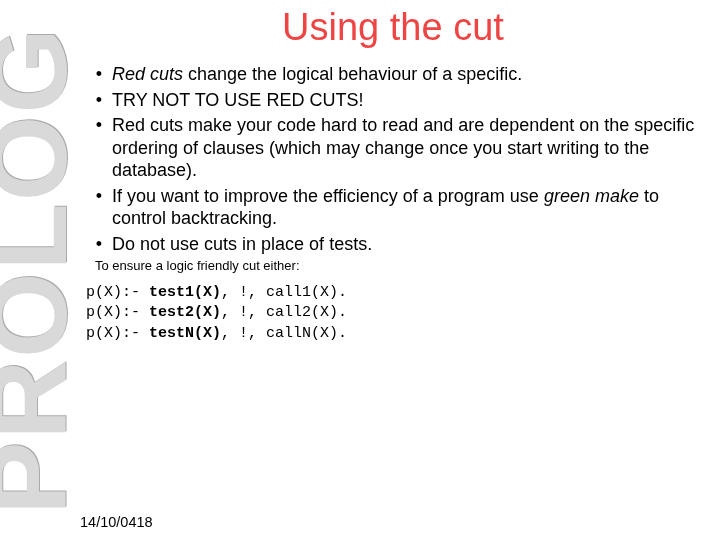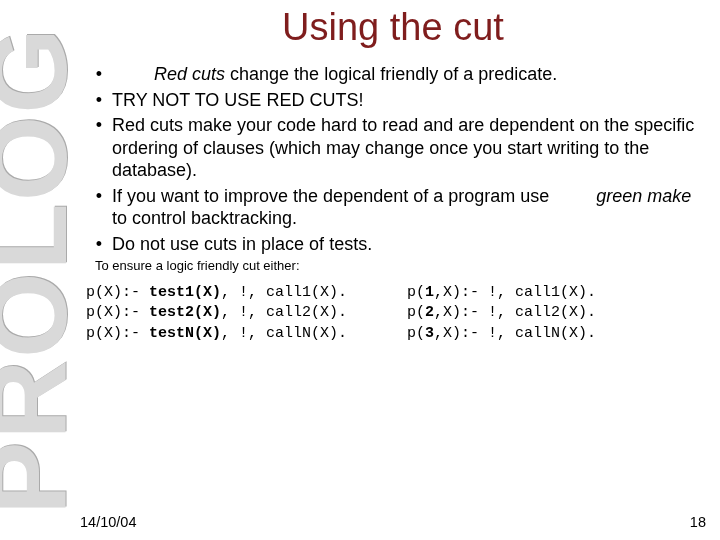--- a/index.html
+++ b/index.html
@@ -37,41 +37,41 @@
     left: 70px;
     top: 0;
     right: 0;
     bottom: 0;
     padding: 6px 14px 0 10px;
   }
   .title {
     text-align: center;
     font-size: 38px;
     font-weight: normal;
-    color: #7f1d1d;
+    color: #ef4444;
     margin-bottom: 14px;
     font-family: Arial, sans-serif;
   }
   .bullets {
     font-size: 18px;
     color: #000;
     line-height: 1.25;
     margin-left: 6px;
   }
   .bullets .row {
     display: flex;
     margin-bottom: 3px;
   }
   .bullets .dot {
     width: 26px;
     flex-shrink: 0;
     text-align: center;
   }
   .bullets .txt { flex: 1; }
-  .italic { font-style: italic; margin-left: 42px; }
+  .italic { font-style: italic; }
   .ensure {
     font-size: 13px;
     margin-top: 2px;
     margin-bottom: 10px;
     margin-left: 15px;
   }
   .columns {
     display: flex;
     gap: 22px;
     margin-top: 6px;
@@ -90,70 +90,67 @@
     margin-top: 12px;
     line-height: 1.25;
   }
   .mono-inline { font-family: "Courier New", monospace; font-size: 15px; }
   .footer {
     position: absolute;
     bottom: 10px;
     left: 80px;
     right: 14px;
     display: flex;
-    justify-content: space-between;
+    justify-content: flex-start;
     font-size: 14.5px;
     color: #000;
   }
 </style>
 </head>
 <body>
 
 <div class="side-label">
   <span>PROLOG</span>
 </div>
 
 <div class="content">
   <h1 class="title">Using the cut</h1>
 
   <div class="bullets">
     <div class="row">
       <div class="dot">•</div>
-      <div class="txt"><span class="italic">Red cuts</span><span> change the logical friendly of a predicate.</span></div>
+      <div class="txt"><span class="italic">Red cuts</span><span> change the logical behaviour of a specific.</span></div>
     </div>
     <div class="row">
       <div class="dot">•</div>
       <div class="txt">TRY NOT TO USE RED CUTS!</div>
     </div>
     <div class="row">
       <div class="dot">•</div>
       <div class="txt">Red cuts make your code hard to read and are dependent on the specific ordering of clauses (which may change once you start writing to the database).</div>
     </div>
     <div class="row">
       <div class="dot">•</div>
-      <div class="txt"><span>If you want to improve the dependent of a program use </span><span class="italic">green make</span><span> to control backtracking.</span></div>
+      <div class="txt"><span>If you want to improve the efficiency of a program use </span><span class="italic">green make</span><span> to control backtracking.</span></div>
     </div>
     <div class="row">
       <div class="dot">•</div>
       <div class="txt">Do not use cuts in place of tests.</div>
     </div>
   </div>
 
   <div class="ensure">To ensure a logic friendly cut either:</div>
 
   <div class="columns">
     <div class="col">
       <div class="code"><span>p(X):- </span><span class="bold-test">test1(X)</span><span>, !, call1(X).</span>
 <span>p(X):- </span><span class="bold-test">test2(X)</span><span>, !, call2(X).</span>
 <span>p(X):- </span><span class="bold-test">testN(X)</span><span>, !, callN(X).</span></div>
     </div>
     <div class="col">
-      <div class="code"><span>p(</span><span class="bold-test">1</span><span>,X):- !, call1(X).</span>
-<span>p(</span><span class="bold-test">2</span><span>,X):- !, call2(X).</span>
-<span>p(</span><span class="bold-test">3</span><span>,X):- !, callN(X).</span></div>
     </div>
   </div>
 </div>
 
 <div class="footer">
   <span>14/10/04</span>
   <span>18</span>
 </div>
 
 </body></html>

